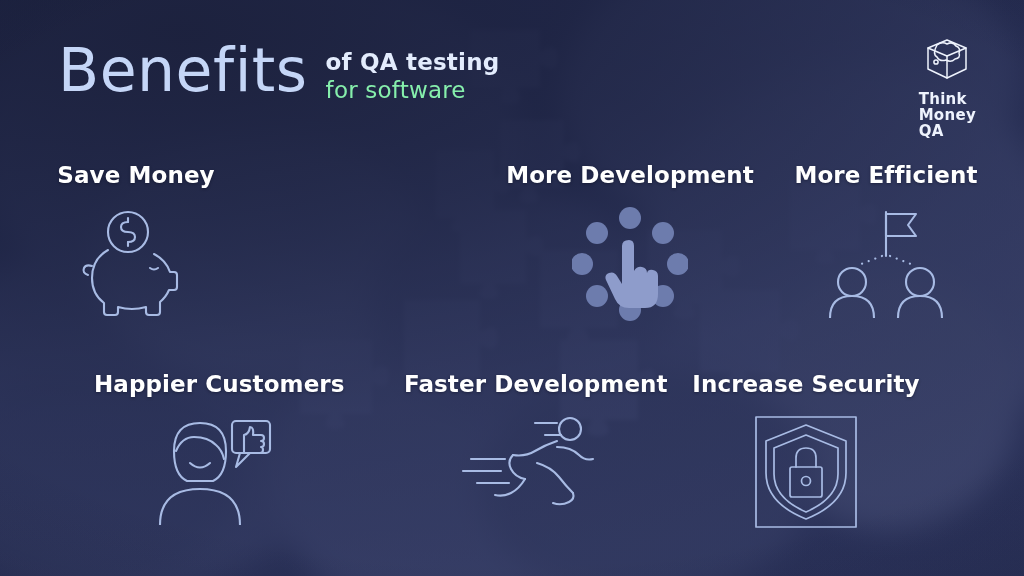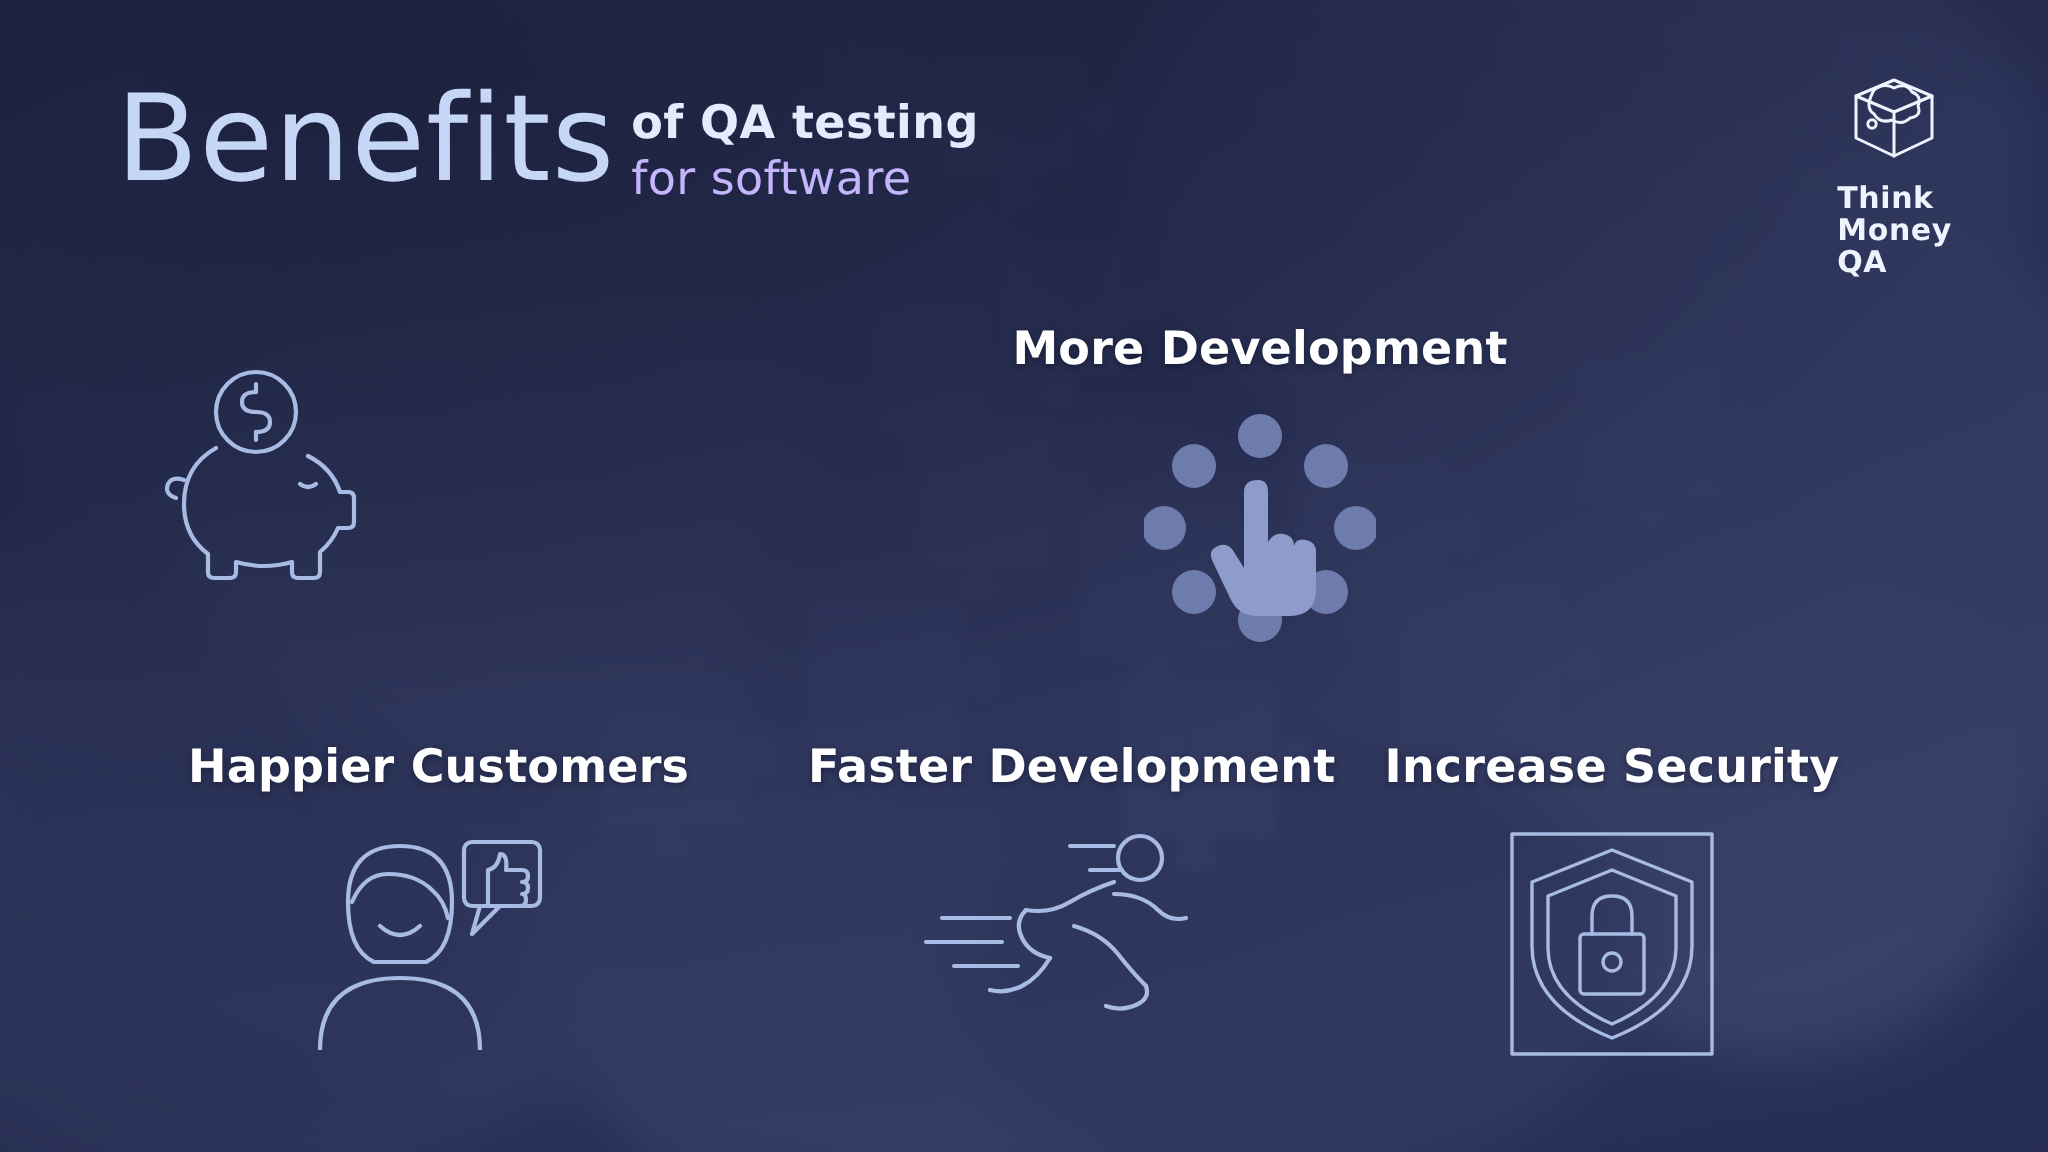--- a/index.html
+++ b/index.html
@@ -73,38 +73,38 @@
   }
   .title-main {
     font-size: 60px;
     line-height: 68px;
     font-weight: 400;
     color: #c5d6f7;
     letter-spacing: .5px;
     white-space: nowrap;
   }
   .title-sub {
-    margin-left: 8px;
+    margin-left: 18px;
     margin-top: 12px;
     white-space: nowrap;
   }
   .title-sub .l1 {
     display: block;
     font-size: 23px;
     line-height: 28px;
     font-weight: 700;
     color: #e3ecfd;
     letter-spacing: .2px;
   }
   .title-sub .l2 {
     display: block;
     font-size: 23px;
     line-height: 28px;
     font-weight: 400;
-    color: #c4b5fd;
+    color: #86efac;
     letter-spacing: .2px;
   }
 
   
   .logo {
     position: absolute;
     right: 48px;
     top: 36px;
     display: flex;
     align-items: center;
@@ -223,20 +223,21 @@
         </g>
       </svg>
       <div class="logo-text">
         <span>Think</span>
         <span>Money</span>
         <span>QA</span>
       </div>
     </div>
 
     <div class="cell" style="left:30px; top:162px; width:212px;">
+      <div class="cell-label">Save Money</div>
       <div class="cell-icon">
         <svg class="ico" width="112" height="112" viewBox="0 0 112 112">
           <g class="st">
             <circle cx="48" cy="26" r="20"></circle>
             <path d="M48 16 q-7 0 -7 5 t7 5 t7 5 t-7 5"></path>
             <path d="M48 12 v4 M48 36 v4"></path>
             <path d="M28 44 q-16 9 -16 28 q0 16 12 25 v9 q0 3 3 3 h8 q3 0 3 -3 v-5 q7 2 14 2 t14 -2 v5 q0 3 3 3 h8 q3 0 3 -3 v-10 q6 -5 9 -12 h5 q3 0 3 -3 v-12 q0 -3 -3 -3 h-4 q-4 -12 -16 -18"></path>
             <path d="M12 60 q-6 -2 -8 2 q-2 5 4 7"></path>
             <path d="M78 62 q-4 3 -8 0"></path>
           </g>
@@ -257,20 +258,39 @@
             <circle cx="106" cy="58" r="11"></circle>
             <circle cx="25" cy="90" r="11"></circle>
             <circle cx="91" cy="90" r="11"></circle>
             <circle cx="58" cy="104" r="11"></circle>
           </g>
           <path class="fill-hand" d="M57 34 q5 0 5 6 v25 q3 -5 8 -4 q5 1 5 6 q1 -4 6 -3 q5 1 5 6 v18 q0 14 -13 14 h-16 q-10 0 -14 -9 l-9 -19 q-2 -5 3 -7 q5 -2 8 3 l5 8 v-38 q0 -6 7 -6 Z"></path>
         </svg>
       </div>
     </div>
 
+    <div class="cell" style="left:778px; top:162px; width:216px;">
+      <div class="cell-label">More Efficient</div>
+      <div class="cell-icon">
+        <svg class="ico" width="120" height="112" viewBox="0 0 120 112">
+          <g class="st">
+            <path d="M60 6 v44"></path>
+            <path d="M60 8 h30 l-8 11 l8 11 h-30 z"></path>
+            <circle cx="26" cy="76" r="14"></circle>
+            <path d="M4 112 q0 -22 22 -22 q22 0 22 22"></path>
+            <circle cx="94" cy="76" r="14"></circle>
+            <path d="M72 112 q0 -22 22 -22 q22 0 22 22"></path>
+          </g>
+          <g class="dash">
+            <path d="M56 50 L30 60"></path>
+            <path d="M64 50 L90 60"></path>
+          </g>
+        </svg>
+      </div>
+    </div>
 
     <div class="cell" style="left:94px; top:371px; width:242px;">
       <div class="cell-label">Happier Customers</div>
       <div class="cell-icon">
         <svg class="ico" width="122" height="110" viewBox="0 0 122 110">
           <g class="st">
             <path d="M20 36 q0 -28 26 -28 q26 0 26 28 q0 24 -13 30 h-26 q-13 -6 -13 -30 Z"></path>
             <path d="M22 36 q6 -14 18 -14 q14 0 22 8 q6 5 8 14"></path>
             <path d="M36 48 q10 9 20 0"></path>
             <path d="M6 110 q0 -36 40 -36 q40 0 40 36"></path>

